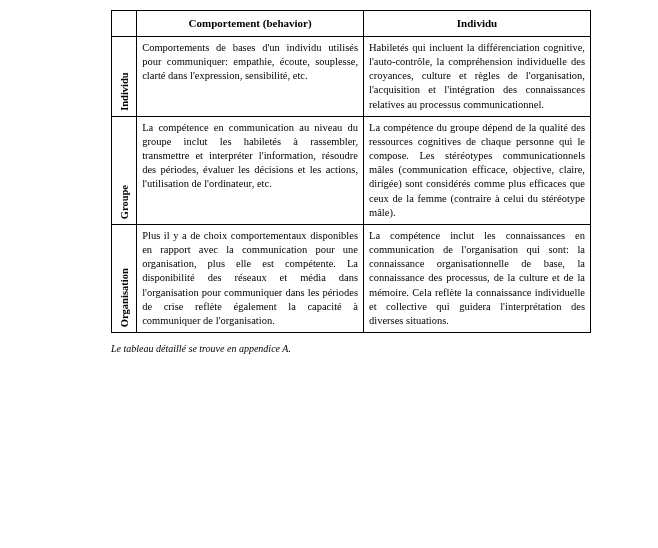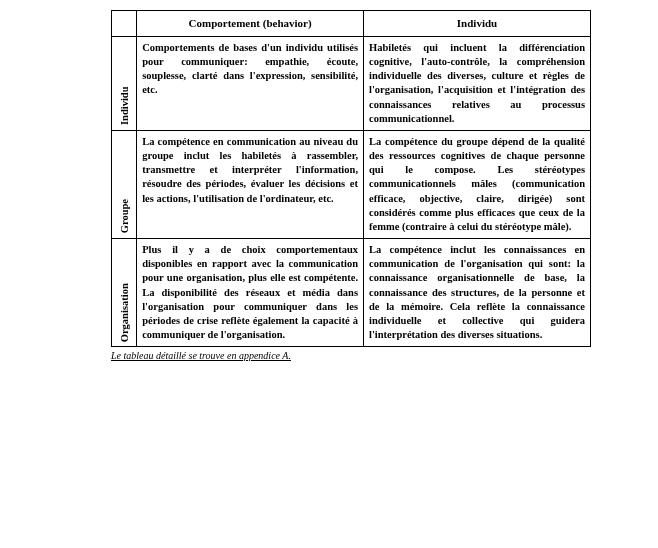--- a/index.html
+++ b/index.html
@@ -32,21 +32,20 @@
     }
 
     .main-table th,
     .main-table td {
       border: 1.5px solid #000;
       padding: 4px 5px;
       vertical-align: top;
       text-align: justify;
       font-size: 10.5px;
       line-height: 1.35;
-      font-weight: bold;
     }
 
     .main-table th {
       text-align: center;
       font-weight: bold;
       font-size: 11px;
       background: #fff;
       padding: 5px;
     }
 
@@ -57,22 +56,21 @@
       font-weight: bold;
       font-size: 11px;
       vertical-align: middle;
       width: 22px;
       padding: 6px 3px;
     }
 
     .footnote {
       font-size: 10px;
       font-style: italic;
-      margin-top: 3px;
-      text-decoration: underline;
+      margin-top: 10px;
     }
 
     .col-behavior {
       width: 48%;
     }
     .col-cognitif {
       width: 48%;
     }
   </style>
 </head>
@@ -84,28 +82,28 @@
       <tr>
         <th style="border-top:1.5px solid #000; border-left:1.5px solid #000; border-right:1.5px solid #000; width:22px;"></th>
         <th class="col-behavior">Comportement (behavior)</th>
         <th class="col-cognitif">Individu</th>
       </tr>
     </thead>
     <tbody id="table-body">
     <tr>
           <td class="row-header">Individu</td>
           <td>Comportements de bases d'un individu utilisés pour communiquer: empathie, écoute, souplesse, clarté dans l'expression, sensibilité, etc.</td>
-          <td>Habiletés qui incluent la différenciation cognitive, l'auto-contrôle, la compréhension individuelle des diverses, culture et règles de l'organisation, l'acquisition et l'intégration des connaissances relatives au processus communicationnel.</td>
+          <td>Habiletés qui incluent la différenciation cognitive, l'auto-contrôle, la compréhension individuelle des croyances, culture et règles de l'organisation, l'acquisition et l'intégration des connaissances relatives au processus communicationnel.</td>
         </tr>
         <tr>
           <td class="row-header">Groupe</td>
           <td>La compétence en communication au niveau du groupe inclut les habiletés à rassembler, transmettre et interpréter l'information, résoudre des périodes, évaluer les décisions et les actions, l'utilisation de l'ordinateur, etc.</td>
           <td>La compétence du groupe dépend de la qualité des ressources cognitives de chaque personne qui le compose. Les stéréotypes communicationnels mâles (communication efficace, objective, claire, dirigée) sont considérés comme plus efficaces que ceux de la femme (contraire à celui du stéréotype mâle).</td>
         </tr>
         <tr>
           <td class="row-header">Organisation</td>
           <td>Plus il y a de choix comportementaux disponibles en rapport avec la communication pour une organisation, plus elle est compétente. La disponibilité des réseaux et média dans l'organisation pour communiquer dans les périodes de crise reflète également la capacité à communiquer de l'organisation.</td>
-          <td>La compétence inclut les connaissances en communication de l'organisation qui sont: la connaissance organisationnelle de base, la connaissance des structures, de la personne et de la mémoire. Cela reflète la connaissance individuelle et collective qui guidera l'interprétation des diverses situations.</td>
+          <td>La compétence inclut les connaissances en communication de l'organisation qui sont: la connaissance organisationnelle de base, la connaissance des processus, de la culture et de la mémoire. Cela reflète la connaissance individuelle et collective qui guidera l'interprétation des diverses situations.</td>
         </tr>
       </tbody>
   </table>
   <div class="footnote">Le tableau détaillé se trouve en appendice A.</div>
 </div>
 
 </body></html>

